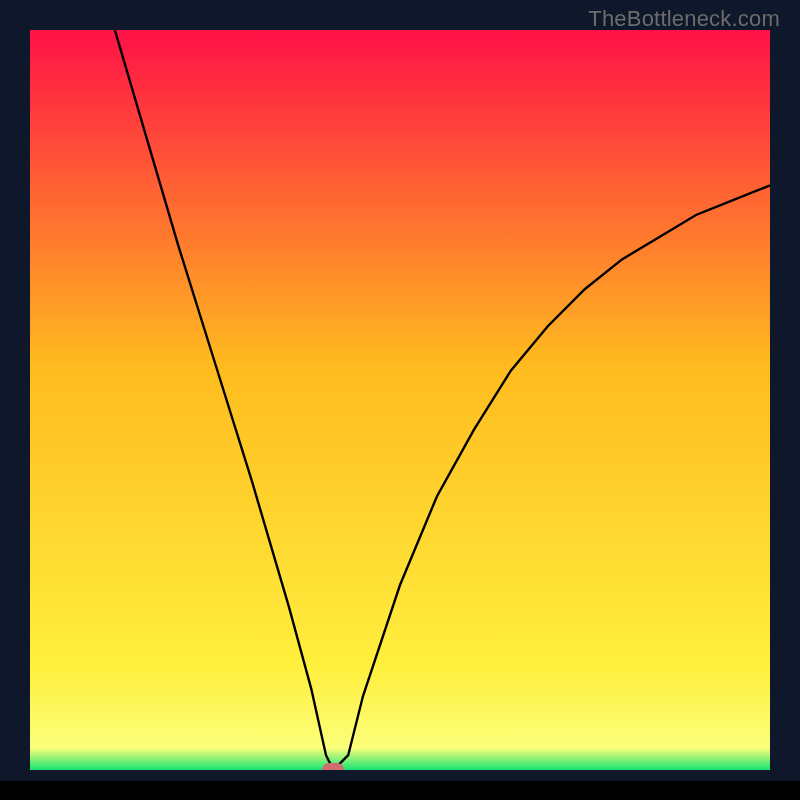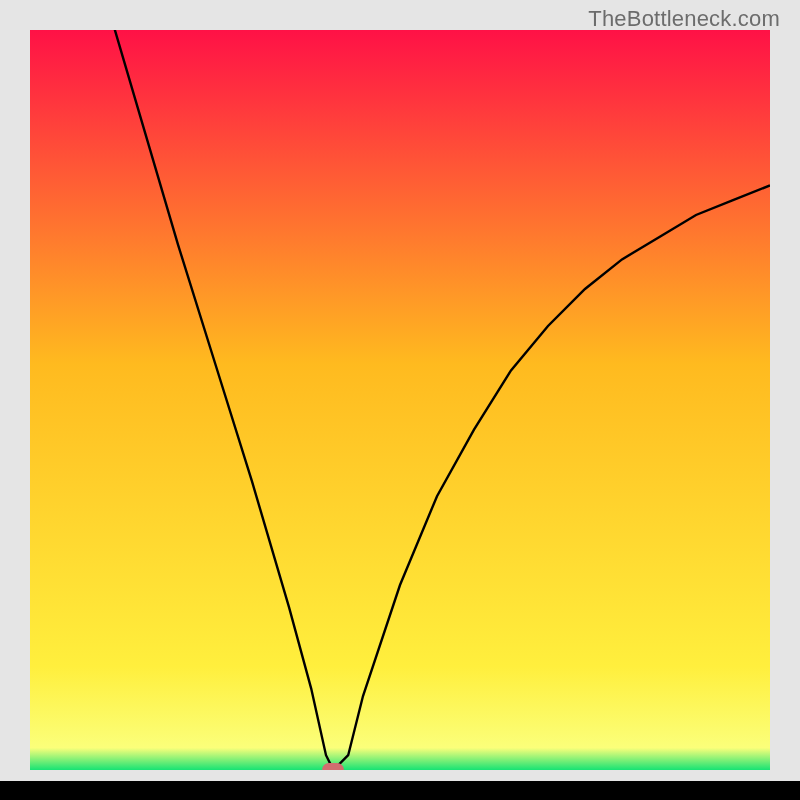--- a/index.html
+++ b/index.html
@@ -7,21 +7,21 @@
     padding: 0;
     width: 800px;
     height: 800px;
     background: #000;
     font-family: Arial, Helvetica, sans-serif;
   }
   .frame {
     position: relative;
     width: 800px;
     height: 781px;
-    background: #e5e5e5;
+    background: #0f172a;
   }
   .watermark {
     position: absolute;
     top: 6px;
     right: 20px;
     color: #6c6c6c;
     font-size: 22px;
     font-weight: 500;
     letter-spacing: 0.2px;
     z-index: 10;

